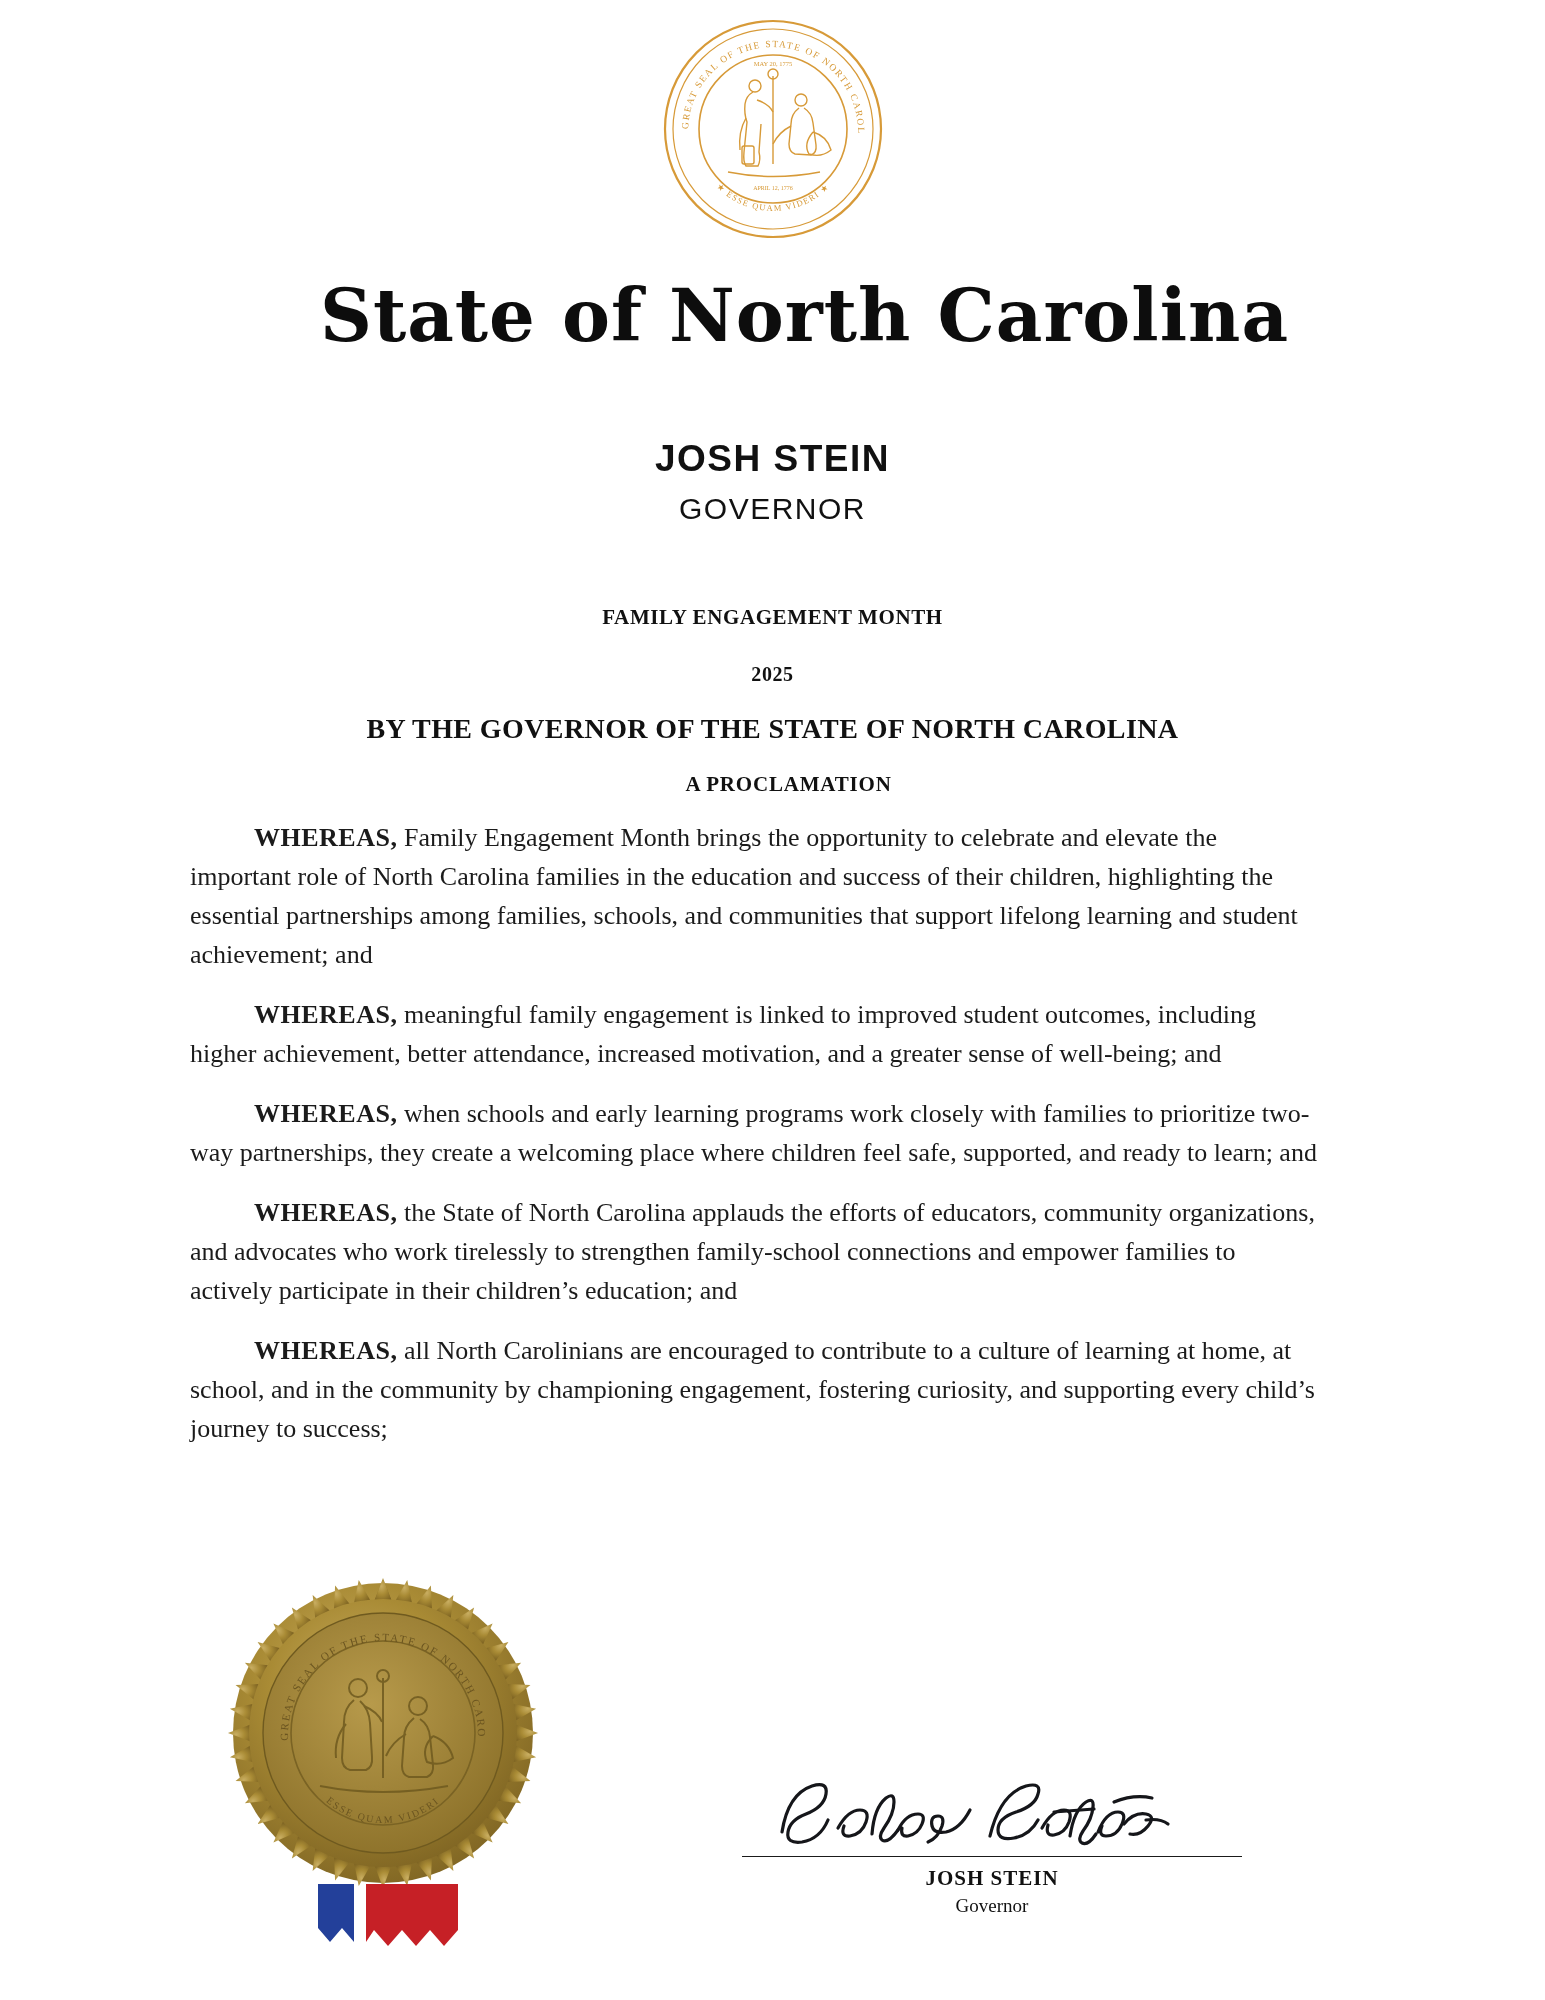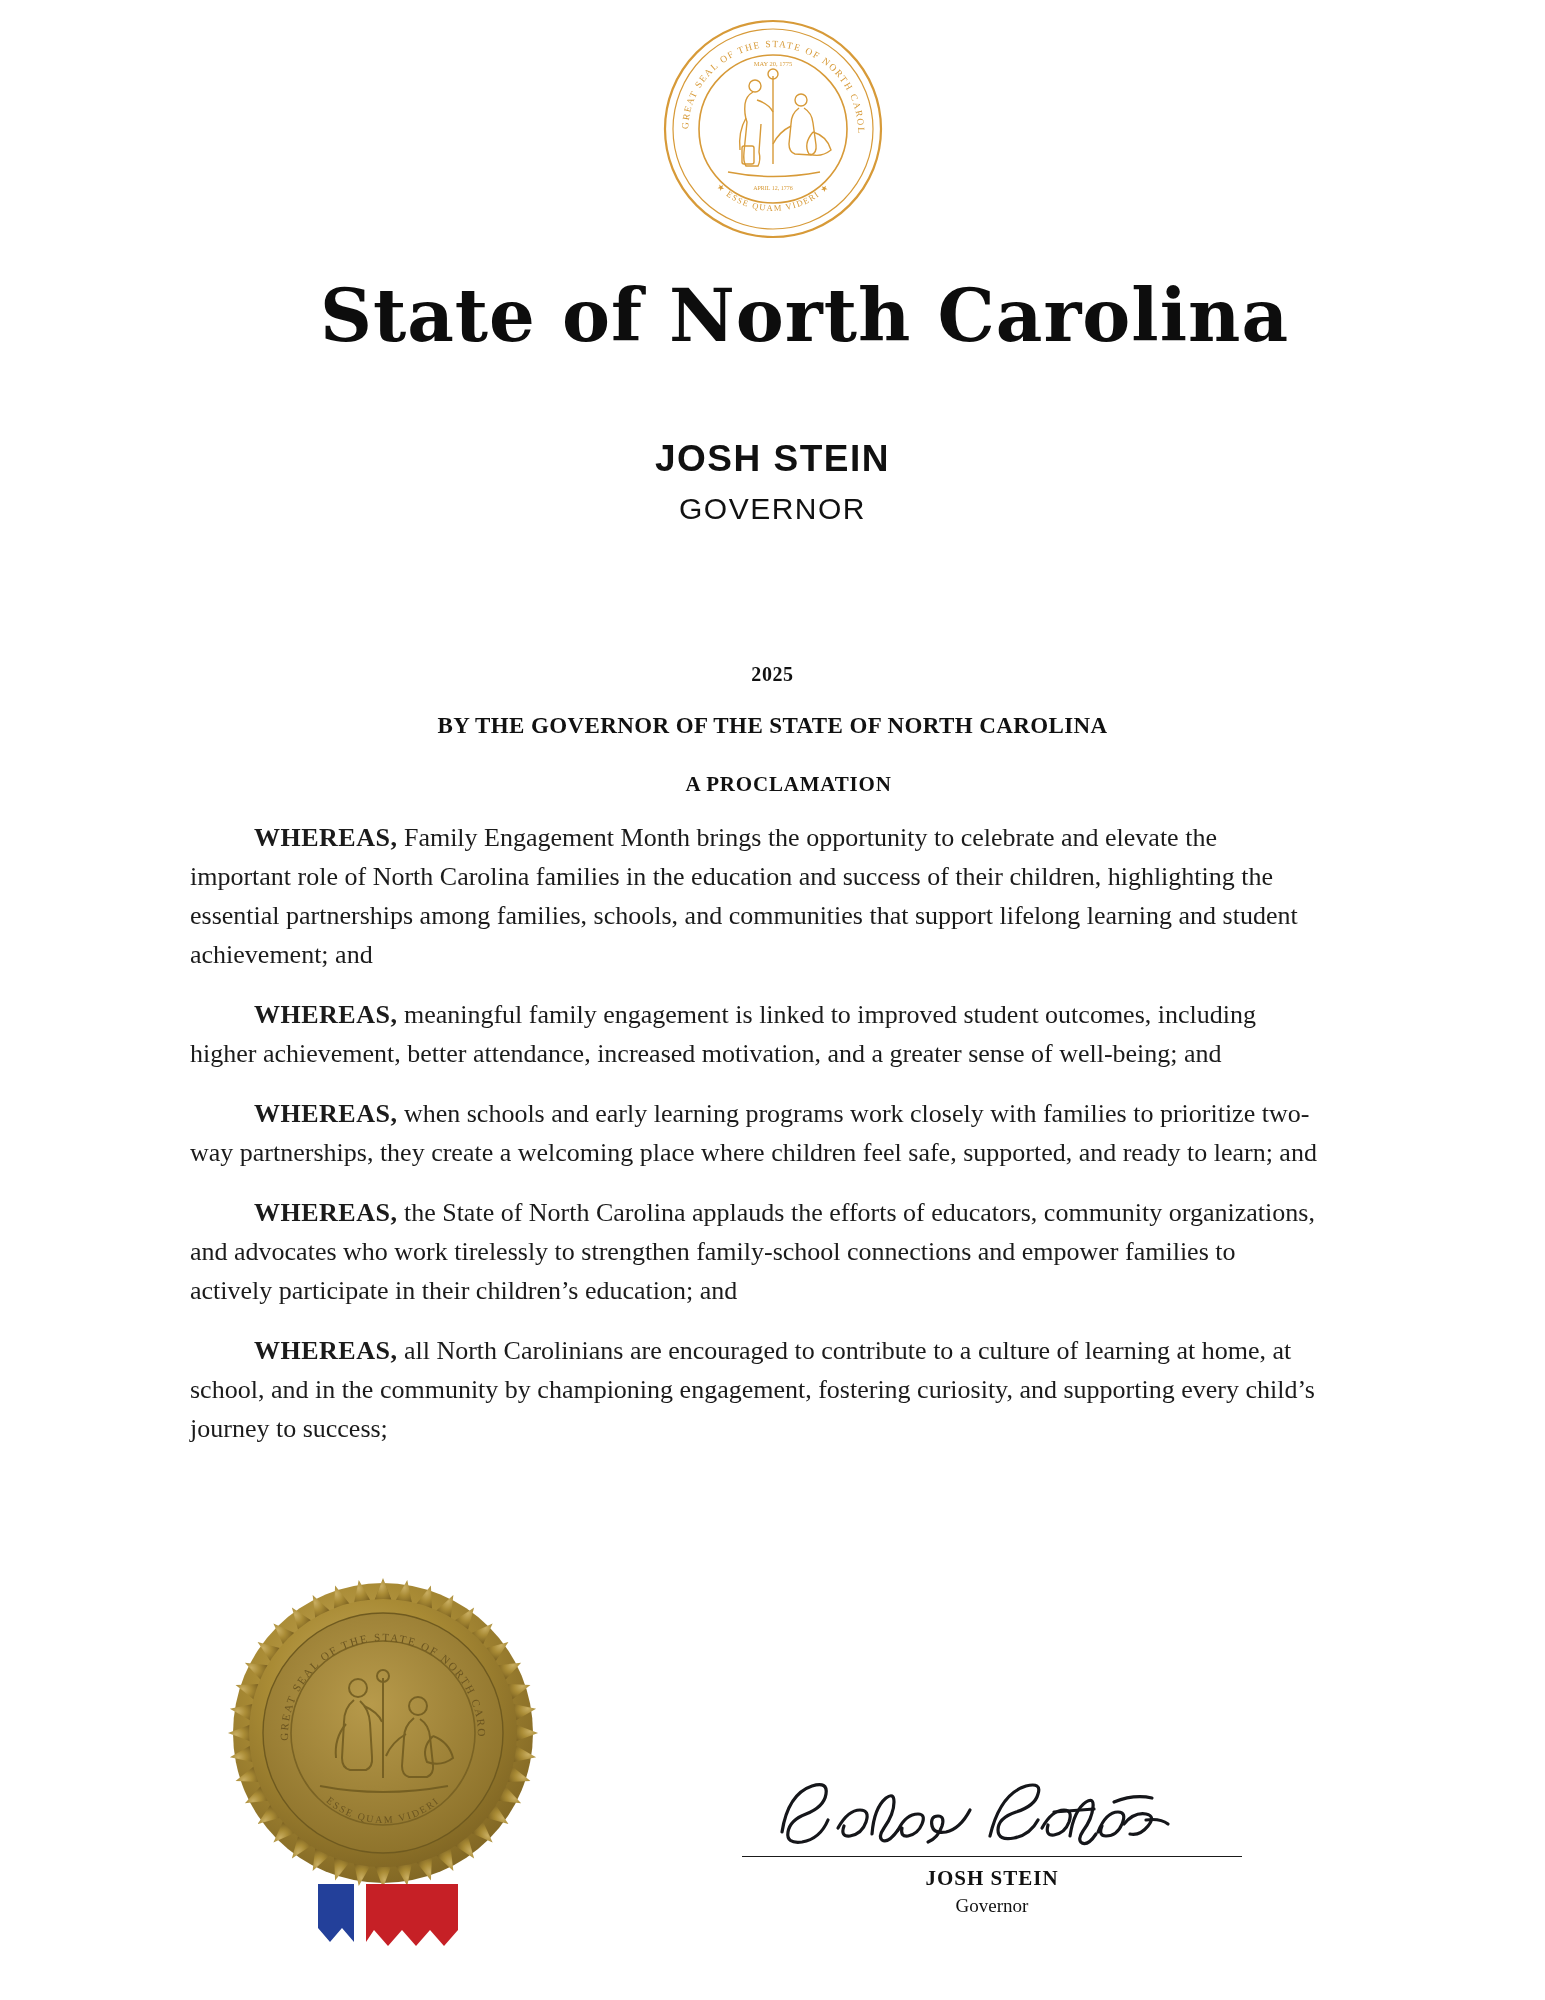--- a/index.html
+++ b/index.html
@@ -75,21 +75,21 @@
     position: absolute;
     left: 0;
     width: 1545px;
     text-align: center;
     font-family: "Liberation Serif", serif;
     font-weight: 700;
     color: #111;
   }
   .doc-head.l1 { top: 605px; font-size: 21px; letter-spacing: 0.6px; }
   .doc-head.l2 { top: 663px; font-size: 20px; letter-spacing: 0.6px; }
-  .doc-head.l3 { top: 713px; font-size: 23px; letter-spacing: 0.4px; }
+  .doc-head.l3 { top: 713px; font-size: 28px; letter-spacing: 0.4px; }
   .doc-head.l4 { top: 772px; font-size: 21px; letter-spacing: 0.8px; padding-left: 16px; }
   
   .body-wrap {
     position: absolute;
     left: 190px;
     top: 818px;
     width: 1135px;
   }
   .para {
     font-family: "Liberation Serif", serif;
@@ -196,20 +196,21 @@
 
         <path d="M70,158 q45,9 92,0"></path>
       </g>
     </svg>
   </div>
 
   <div class="state-title">State of North Carolina</div>
   <div class="gov-name">JOSH STEIN</div>
   <div class="gov-role">GOVERNOR</div>
 
+  <div class="doc-head l1">FAMILY ENGAGEMENT MONTH</div>
   <div class="doc-head l2">2025</div>
   <div class="doc-head l3">BY THE GOVERNOR OF THE STATE OF NORTH CAROLINA</div>
   <div class="doc-head l4">A PROCLAMATION</div>
 
   <div class="body-wrap">
     <p class="para">
       <b class="spaced">WHEREAS,</b><span> Family Engagement Month brings the opportunity to celebrate and elevate the important role of North Carolina families in the education and success of their children, highlighting the essential partnerships among families, schools, and communities that support lifelong learning and student achievement; and</span>
     </p>
     <p class="para">
       <b class="spaced">WHEREAS,</b><span> meaningful family engagement is linked to improved student outcomes, including higher achievement, better attendance, increased motivation, and a greater sense of well-being; and</span>

